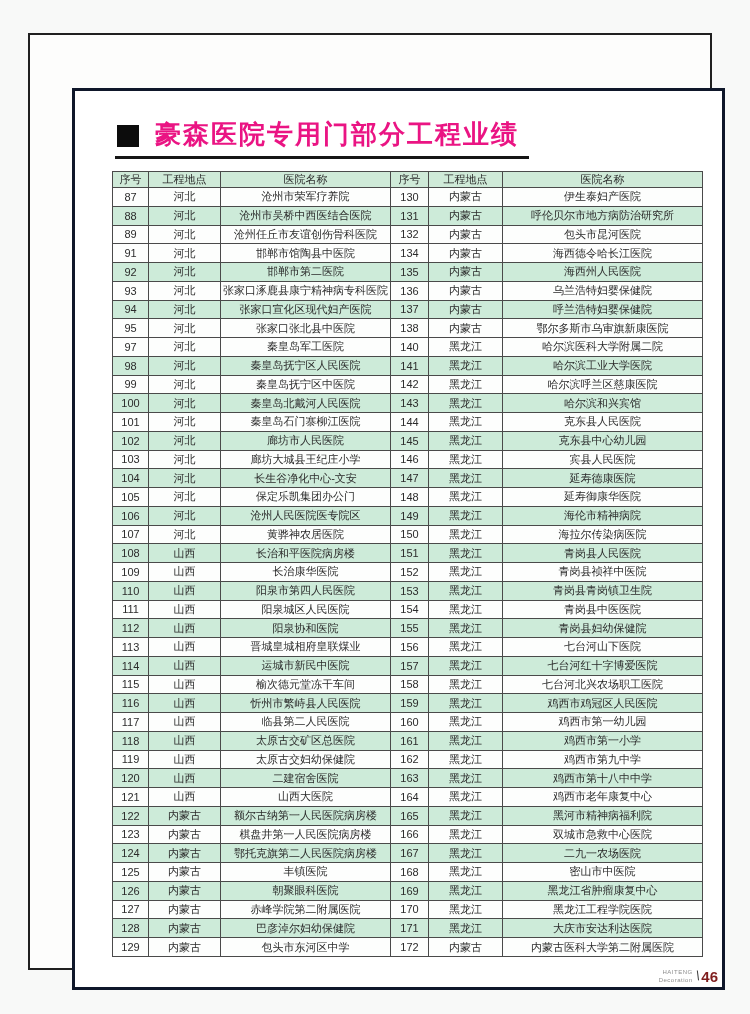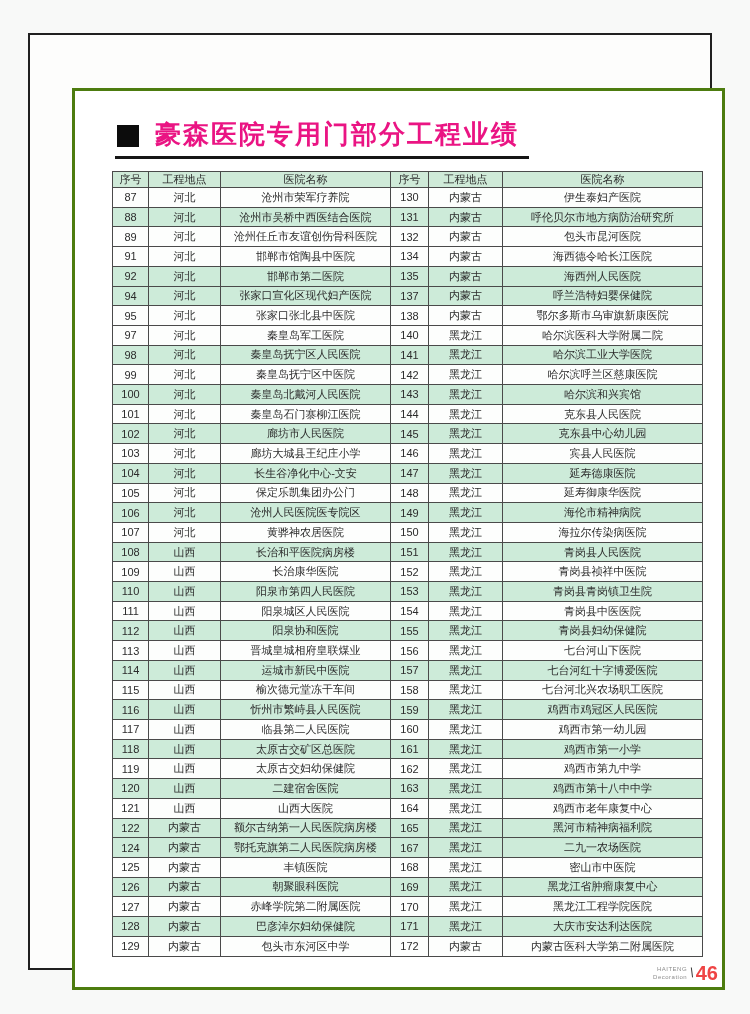--- a/index.html
+++ b/index.html
@@ -12,21 +12,21 @@
   .photo{
     position:absolute;left:0;top:0;width:750px;height:1014px;
     background:#f8f9f8;
   }
   .outer-frame{
     position:absolute;left:28px;top:33px;width:684px;height:937px;
     border:2px solid #202020;background:#fdfdfc;box-sizing:border-box;
   }
   .inner-frame{
     position:absolute;left:42px;top:53px;width:653px;height:902px;
-    border:3px solid #4d7c0f;background:#ffffff;box-sizing:border-box;
+    border:3px solid #0f172a;background:#ffffff;box-sizing:border-box;
   }
   .title-block{
     position:absolute;left:40px;top:30px;
     display:inline-flex;align-items:center;gap:16px;
     border-bottom:3px solid #151515;
     padding:0 10px 9px 2px;
   }
   .title-bullet{
     width:22px;height:22px;background:#0c0c0c;display:inline-block;
     margin-top:4px;
@@ -51,21 +51,21 @@
   tr.row-odd td{background:#cdebd9;}
   .footer{
     position:absolute;right:4px;bottom:2px;
     display:flex;align-items:center;gap:2px;
   }
   .brand{
     display:flex;flex-direction:column;align-items:flex-end;
     font-size:6px;color:#8d8d8d;line-height:1.2;letter-spacing:0.5px;
   }
   .slash{font-size:13px;color:#3a3a3a;transform:rotate(8deg);margin:0 0 2px 1px;}
-  .pagenum{font-size:20px;font-weight:bold;color:#ef4444;letter-spacing:0;}
+  .pagenum{font-size:15px;font-weight:bold;color:#7f1d1d;letter-spacing:0;}
 </style>
 </head>
 <body>
 
 <div class="photo">
   <div class="outer-frame">
     <div class="inner-frame">
 
       <div class="title-block">
         <span class="title-bullet"></span>
@@ -125,20 +125,28 @@
               <td>海西德令哈长江医院</td>
             </tr>
             <tr class="row-odd">
               <td>92</td>
               <td>河北</td>
               <td>邯郸市第二医院</td>
               <td>135</td>
               <td>内蒙古</td>
               <td>海西州人民医院</td>
             </tr>
+            <tr class="row-even">
+              <td>93</td>
+              <td>河北</td>
+              <td>张家口涿鹿县康宁精神病专科医院</td>
+              <td>136</td>
+              <td>内蒙古</td>
+              <td>乌兰浩特妇婴保健院</td>
+            </tr>
             <tr class="row-odd">
               <td>94</td>
               <td>河北</td>
               <td>张家口宣化区现代妇产医院</td>
               <td>137</td>
               <td>内蒙古</td>
               <td>呼兰浩特妇婴保健院</td>
             </tr>
             <tr class="row-even">
               <td>95</td>
@@ -348,20 +356,28 @@
               <td>黑龙江</td>
               <td>鸡西市老年康复中心</td>
             </tr>
             <tr class="row-odd">
               <td>122</td>
               <td>内蒙古</td>
               <td>额尔古纳第一人民医院病房楼</td>
               <td>165</td>
               <td>黑龙江</td>
               <td>黑河市精神病福利院</td>
+            </tr>
+            <tr class="row-even">
+              <td>123</td>
+              <td>内蒙古</td>
+              <td>棋盘井第一人民医院病房楼</td>
+              <td>166</td>
+              <td>黑龙江</td>
+              <td>双城市急救中心医院</td>
             </tr>
             <tr class="row-odd">
               <td>124</td>
               <td>内蒙古</td>
               <td>鄂托克旗第二人民医院病房楼</td>
               <td>167</td>
               <td>黑龙江</td>
               <td>二九一农场医院</td>
             </tr>
             <tr class="row-even">

